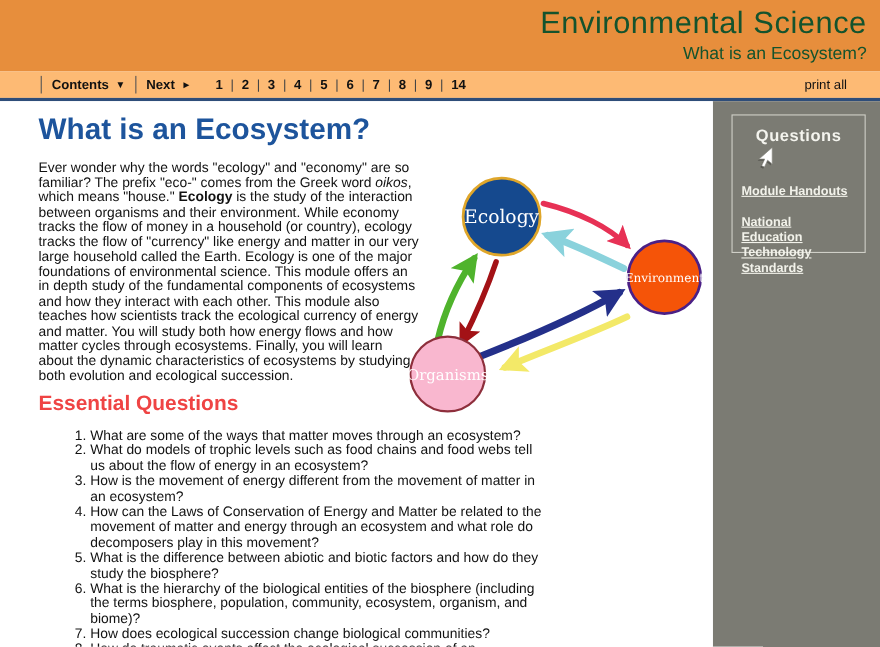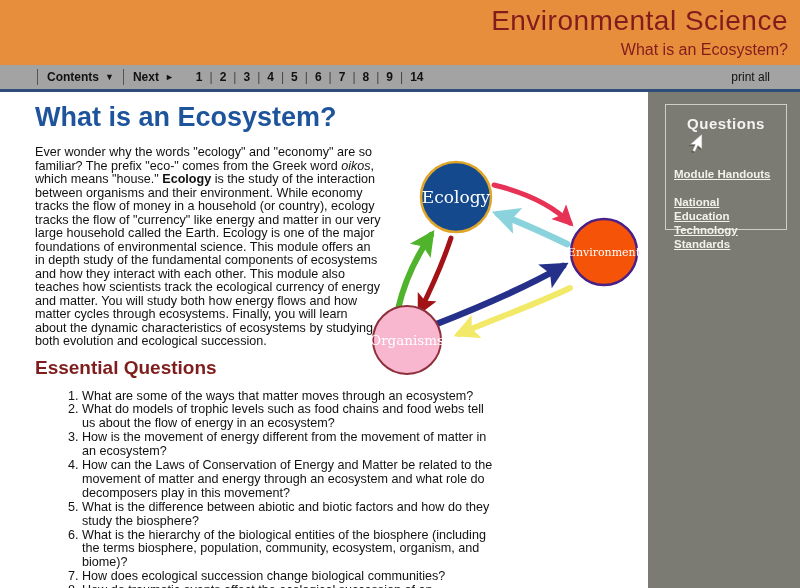--- a/index.html
+++ b/index.html
@@ -1,46 +1,46 @@
 <!DOCTYPE html>
 <html><head>
 <meta charset="utf-8">
 <style>
   * { margin:0; padding:0; box-sizing:border-box; }
   html,body { width:800px; height:588px; overflow:hidden; background:#fff;
               font-family:"Liberation Sans", sans-serif; }
   .page { width:800px; height:588px; display:flex; flex-direction:column; }
 
   
-  .header { height:65px; background:#e78e3c; color:#7f1d1d; text-align:right;
+  .header { height:65px; background:#e78e3c; color:#14532d; text-align:right;
             padding:6px 12px 0 0; flex:0 0 auto; }
   .header-title { font-size:28px; font-weight:normal; line-height:30px; letter-spacing:0.5px; }
   .header-subtitle { font-size:16px; line-height:22px; margin-top:3px; }
 
   
-  .navbar { height:24px; background:#a3a3a3; display:flex; align-items:center;
+  .navbar { height:24px; background:#fdba74; display:flex; align-items:center;
             font-size:12px; color:#111; flex:0 0 auto; }
   .nav-left { display:flex; align-items:center; height:100%; }
   .vbar { width:1px; height:16px; background:#555; margin:0 0; }
   .nav-btn { font-weight:bold; padding:0 9px; display:flex; align-items:center; gap:6px; cursor:pointer; }
   .nav-arrow { font-size:9px; position:relative; top:0px; }
   .pages { display:flex; align-items:center; margin-left:6px; }
   .pg { font-weight:bold; padding:0 7px; cursor:pointer; color:#111; text-decoration:none; }
   .pipe { color:#444; }
   .print-all { margin-left:auto; padding-right:30px; cursor:pointer; }
   .nav-rule { height:3px; background:#2e4d79; flex:0 0 auto; }
 
   
   .main { flex:1 1 auto; display:flex; min-height:0; }
   .content { flex:1 1 auto; position:relative; background:#fff; }
   .page-title { color:#1d549c; font-size:27px; font-weight:bold; margin:10px 0 0 35px; }
   .intro { width:347px; margin:13px 0 0 35px; font-size:12.6px; line-height:13.5px; color:#111; }
   .intro .it { font-style:italic; }
   .intro .bd { font-weight:bold; }
-  .section-title { color:#7f1d1d; font-size:19px; font-weight:bold; margin:8px 0 0 35px; }
+  .section-title { color:#ef4444; font-size:19px; font-weight:bold; margin:8px 0 0 35px; }
   ol.questions { margin:11px 0 0 0; padding-left:82px; padding-right:150px;
                  font-size:12.6px; line-height:13.9px; color:#111; }
 
   
   .diagram { position:absolute; left:372px; top:55px; width:280px; height:235px; }
   .circle-label { fill:#fff; font-family:"DejaVu Serif", serif; text-anchor:middle; }
 
   
   .sidebar { width:152px; flex:0 0 auto; background:#7b7b73; }
   .handouts-box { margin:12px 13px 0 17px; border:1px solid #cfcfc7; height:126px;

